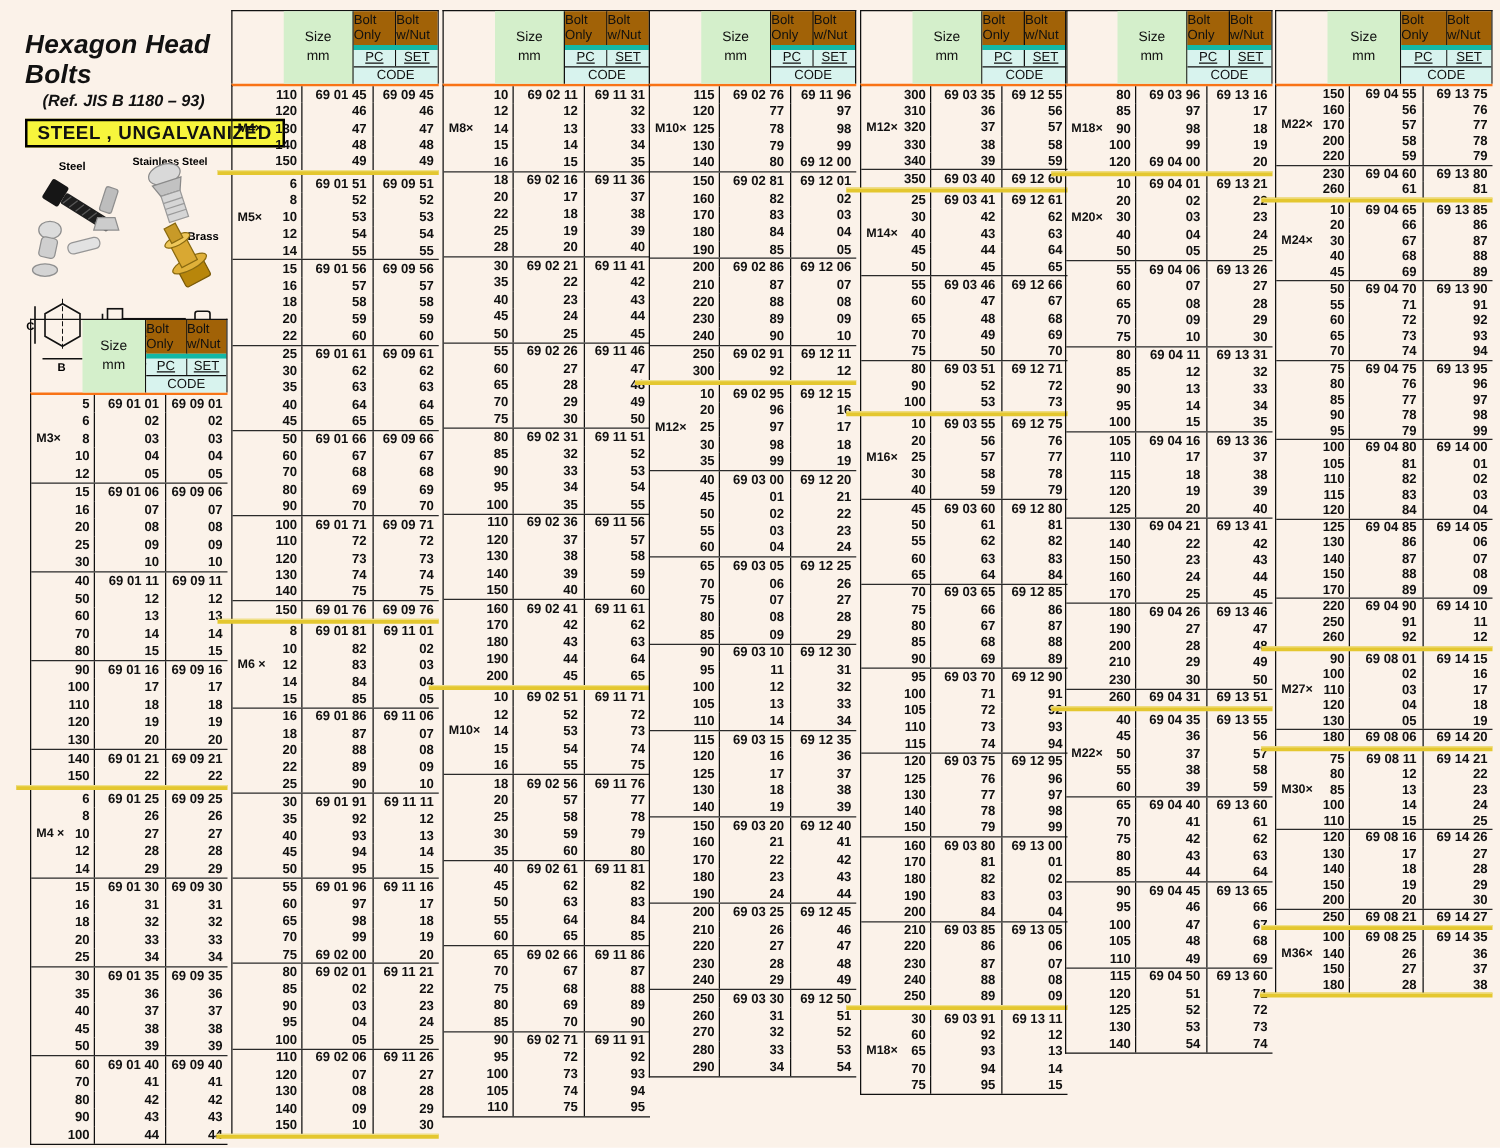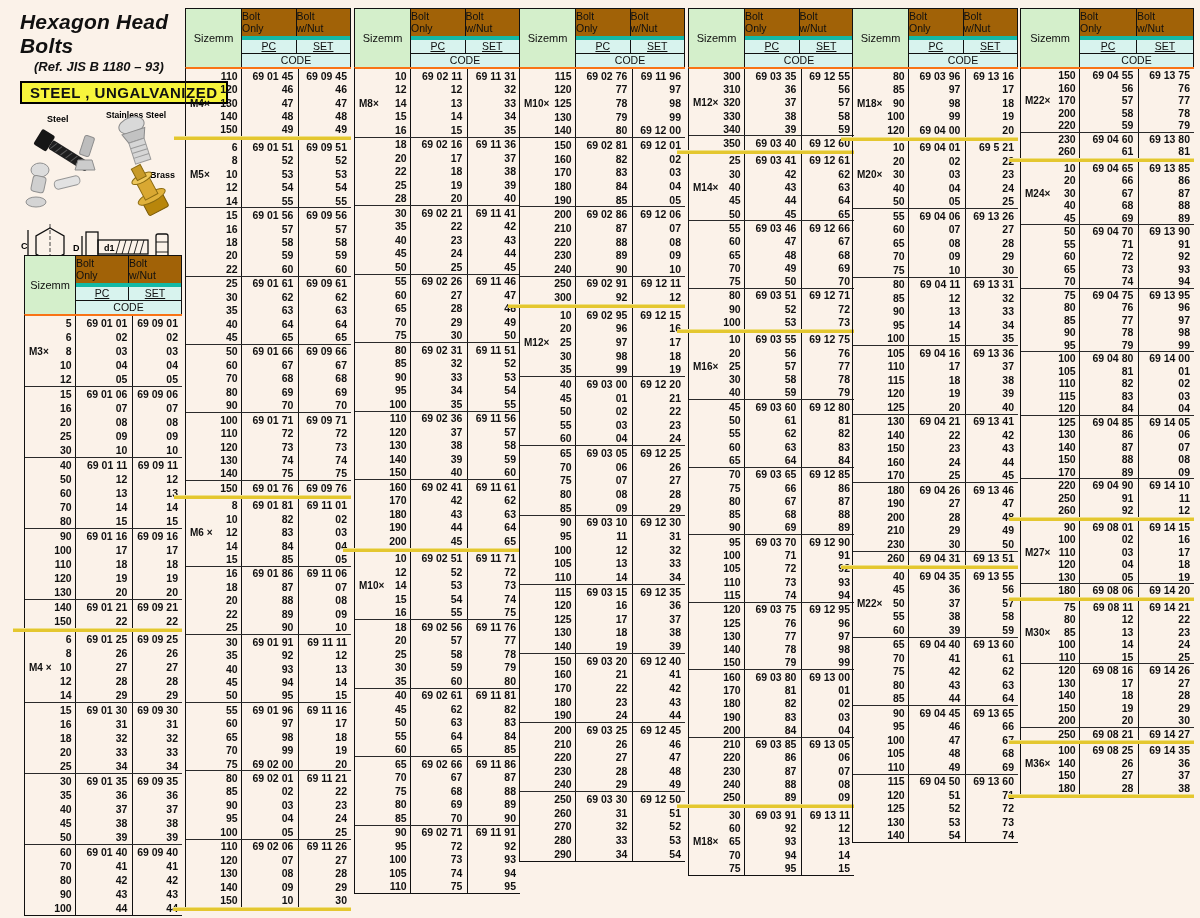--- a/index.html
+++ b/index.html
@@ -1,39 +1,39 @@
 <!DOCTYPE html>
 <html><head>
 <meta charset="utf-8">
 <style>
   html,body{margin:0;padding:0;}
   body{font-family:"Liberation Sans",sans-serif;}
   #page{position:relative;width:1200px;height:918px;background:#fbf2e9;overflow:hidden;color:#111;}
   
-  #info{position:absolute;left:20px;top:10px;width:165px;}
+  #info{position:absolute;left:20px;top:24px;width:165px;}
   .title{font-size:21px;font-weight:bold;font-style:italic;letter-spacing:.2px;}
   .ref{font-size:13px;font-weight:bold;font-style:italic;padding-left:14px;margin-top:1px;}
   .badge{display:inline-block;margin-top:7px;background:#f7f53c;border:2px solid #000;
          font-weight:bold;font-size:15px;padding:1px 8px;letter-spacing:.5px;white-space:nowrap;}
   .photos{margin-top:4px;}
   .diagram{margin-top:0px;}
   svg text{font-family:"Liberation Sans",sans-serif;}
   
   .tbl{position:absolute;width:166px;font-size:10.5px;font-weight:bold;color:#101010;}
   .tbl{--rh:13.5px;--cs:55px;--cp:58px;--cset:53px;}
   #t0{left:24px;top:255px;--rh:14px;width:158px;--cs:50px;--cp:58px;--cset:50px;}
   #t1{left:185px;top:8px;--rh:13.45px;}
   #t2{left:354px;top:8px;--rh:13.5px;}
   #t3{left:519px;top:8px;--rh:13.65px;}
   #t4{left:688px;top:8px;--rh:13.3px;}
   #t5{left:852px;top:8px;--rh:13.5px;}
   #t6{left:1020px;top:8px;--rh:12.5px;width:174px;--cs:58px;--cp:60px;--cset:56px;}
   .thead{display:flex;border:1px solid #111;border-bottom:none;}
-  .hsize{width:var(--cs);background:#d4efcb;border-right:1px solid #111;display:flex;flex-direction:row;
-         justify-content:center;align-items:center;font-weight:normal;font-size:11px;line-height:1.35;}
+  .hsize{width:var(--cs);background:#d4efcb;border-right:1px solid #111;display:flex;flex-direction:column;
+         justify-content:center;align-items:center;font-weight:normal;font-size:11px;line-height:1.35;margin-left:41px;}
   .hright{flex:1;display:flex;flex-direction:column;}
   .hr1{display:flex;}
   .hr1 .hc{flex:1;background:#a16207;text-align:left;font-weight:normal;font-size:10.5px;line-height:1.18;padding:1px 0;}
   .hr1 .hc:first-child{border-right:1px solid #111;}
   .hr2{display:flex;border-top:4px solid #14b8a6;text-decoration:underline;}
   .hr2 .hc{flex:1;background:#d8f3ee;text-align:center;font-weight:normal;font-size:10.5px;line-height:1.25;}
   .hr2 .hc:first-child{border-right:1px solid #111;}
   .hr3{border-top:1px solid #111;background:#d8f3ee;text-align:center;font-weight:normal;font-size:10.5px;line-height:1.25;}
   .tbody{border-top:2px solid #f97316;border-left:1px solid #111;}
   .tbl[data-bottom="black"] .tbody{border-bottom:1.5px solid #111;}
@@ -2464,21 +2464,21 @@
           </div>
         </div>
         <div class="ysep"></div>
         <div class="section">
           <div class="grp">
             <div class="row">
               <div class="cs">
                 <div>10</div>
               </div>
               <div class="cp">69 04 01</div>
-              <div class="cx">69 5 21</div>
+              <div class="cx">69 13 21</div>
             </div>
             <div class="row">
               <div class="cs">
                 <div>20</div>
               </div>
               <div class="cp">02</div>
               <div class="cx">22</div>
             </div>
             <div class="row">
               <div class="cs">

